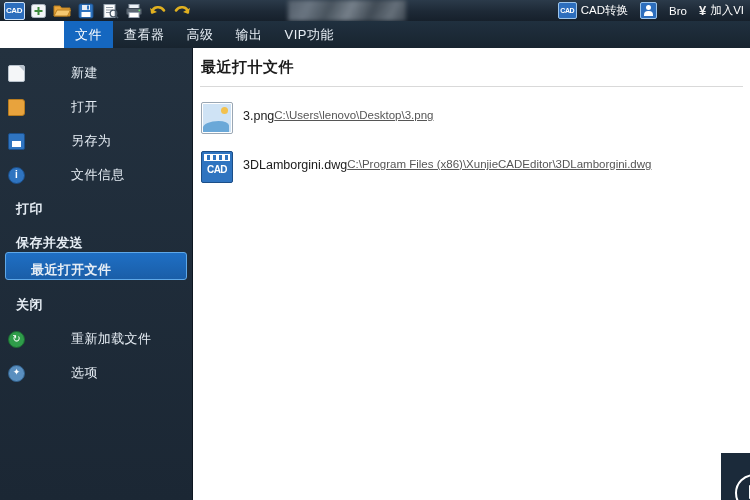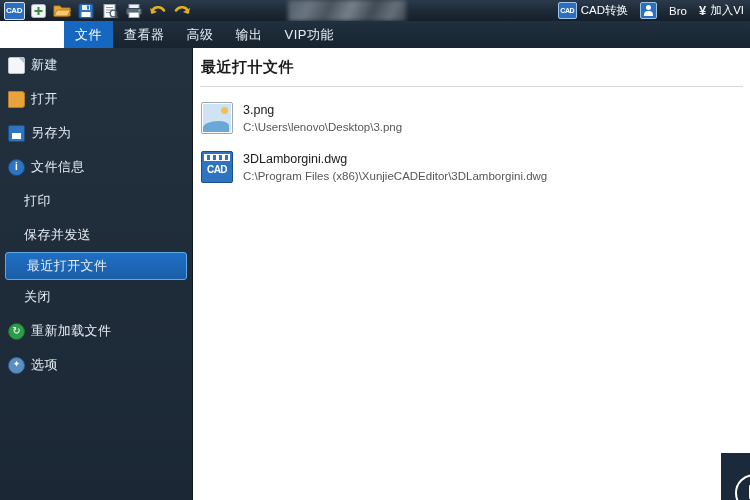--- a/index.html
+++ b/index.html
@@ -155,40 +155,42 @@
     position: absolute;
     left: 0; top: 48px;
     width: 192px; height: 452px;
     background: linear-gradient(to bottom, #23313f 0%, #1b2734 100%);
     border-right: 1px solid #0d1620;
   }
   .lp-item {
     position: relative;
     height: 34px;
     display: flex;
-    align-items: center;
+    align-items: flex-end;
     padding-left: 8px;
     color: #e6edf4;
     font-size: 13px;
+    gap: 40px;
   }
   .lp-item .lbl {
     margin-left: 6px;
     letter-spacing: 0.4px;
   }
   .lp-item.noicon .lbl {
-    margin-left: 16px;
+    margin-left: 8px;
+    font-weight: bold;
   }
   .lp-item.selected {
     background: linear-gradient(to bottom, #1f6fc4 0%, #1a5ea8 100%);
     border: 1px solid #5fa8e8;
     border-radius: 3px;
     width: 182px;
     box-sizing: border-box;
     margin: 0 5px;
-    padding-left: 5px;
+    padding-left: 17px;
     height: 28px;
   }
   .sq-ico {
     width: 15px; height: 15px;
     border-radius: 2px;
     display: inline-block;
     position: relative;
     flex: none;
   }
   .ico-new { background: #f4f6f8; border: 1px solid #b8c2cc; }
@@ -278,31 +280,32 @@
     background: #ffffff;
   }
   .dwg-icon .bar i {
     position: absolute;
     top: 1px;
     width: 3px; height: 5px;
     background: #2f74c0;
   }
   .file-meta {
     display: flex;
-    flex-direction: column;
+    flex-direction: row;
     justify-content: center;
   }
   .file-name {
     font-size: 12.5px;
     color: #1a1a1a;
     margin-bottom: 4px;
   }
   .file-path {
     font-size: 11.5px;
     color: #565656;
+    text-decoration: underline;
   }
 
   
   .watermark {
     position: absolute;
     left: 528px; top: 405px;
     width: 180px; height: 80px;
     background: #1b2a3a;
     display: flex;
     align-items: center;

